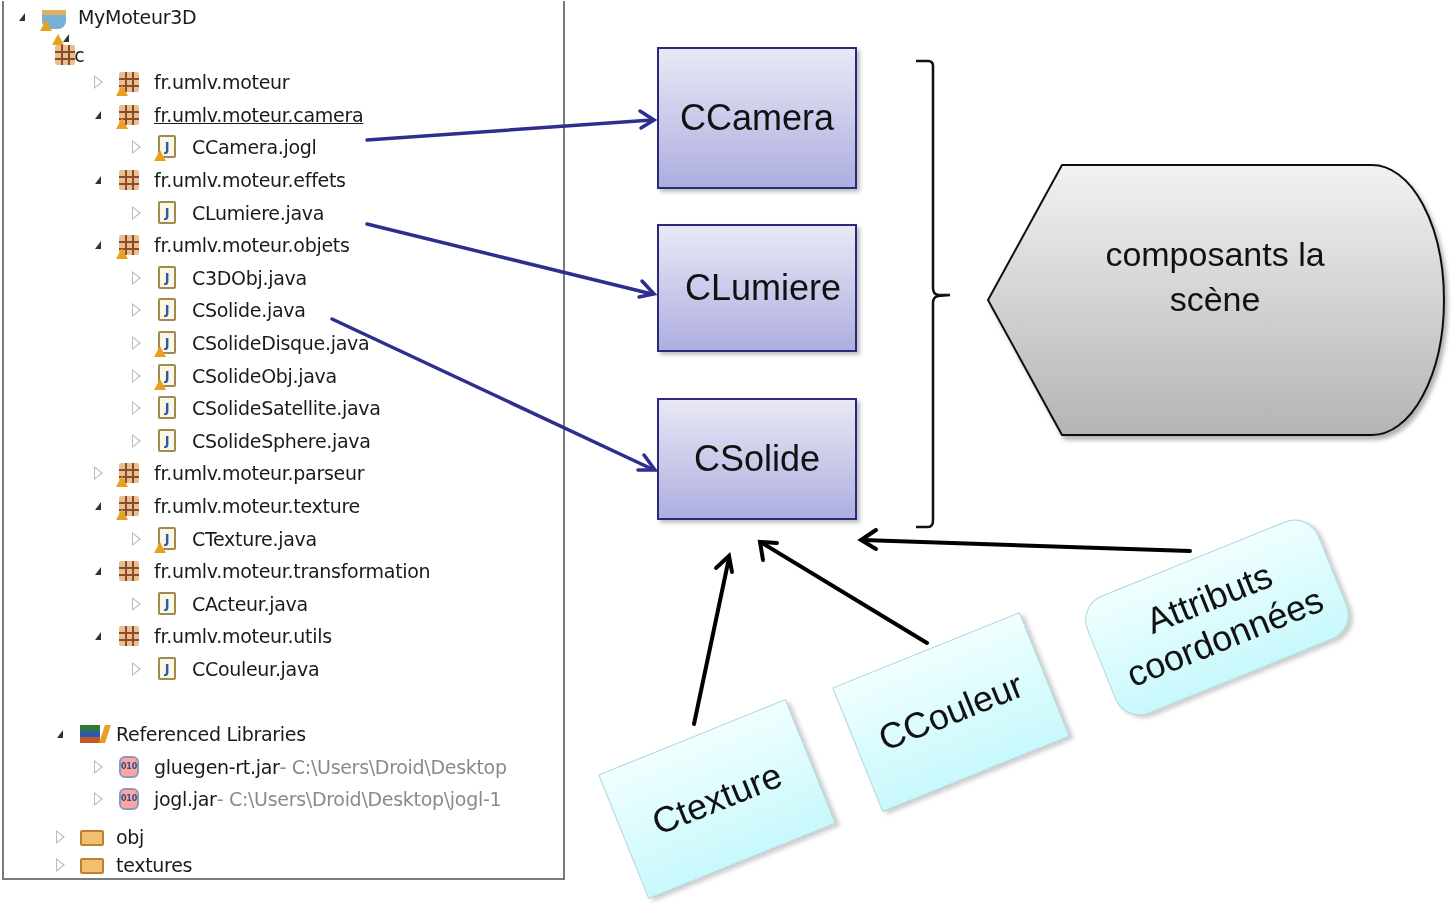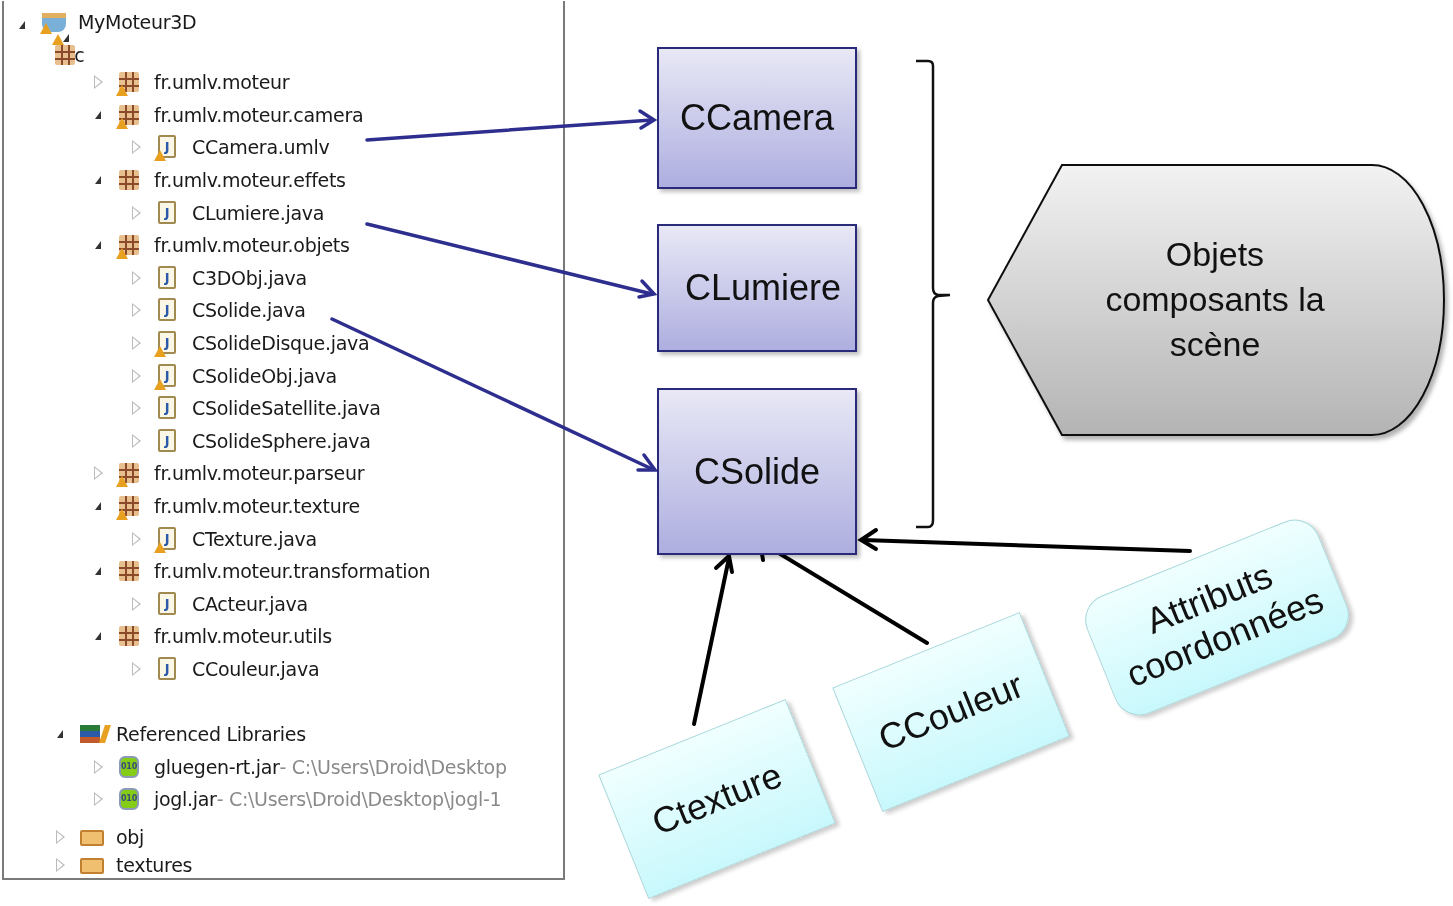--- a/index.html
+++ b/index.html
@@ -32,41 +32,41 @@
     border-left:6px solid transparent; border-right:6px solid transparent; border-bottom:11px solid #e8a020; }
   .java-ico { position:absolute; left:4px; top:1px; width:18px; height:23px; background:#fbf7e6;
     border:2px solid #a08a50; border-radius:2px; box-sizing:border-box; font-family:"DejaVu Sans", sans-serif;
     font-size:13px; font-weight:bold; color:#2a5aa8; text-align:center; line-height:19px; }
   .proj-ico { position:absolute; left:2px; top:6px; width:24px; height:14px; background:#7ab0d8;
     border-radius:0 0 8px 8px; border-top:5px solid #e0b060; }
   .lib-ico { position:absolute; left:2px; top:4px; width:20px; height:18px;
     background: linear-gradient(#2a7a3a 0 33%, #2a5aa8 33% 66%, #c05a2a 66%); }
   .lib-ico::after { content:""; position:absolute; right:-8px; top:0; width:6px; height:18px; background:#e8a020; transform:skewX(-18deg); }
   .jar-ico { position:absolute; left:3px; top:2px; width:20px; height:22px; border:2px solid #8a9ab8;
-    border-radius:6px; background:#84cc16; box-sizing:border-box; font-size:8px; font-weight:bold; color:#3a4a7a;
+    border-radius:6px; background:#fca5a5; box-sizing:border-box; font-size:8px; font-weight:bold; color:#3a4a7a;
     text-align:center; line-height:18px; }
   .folder-ico { position:absolute; left:2px; top:6px; width:24px; height:16px; background:#f0c070;
     border:2px solid #c08030; border-radius:2px; box-sizing:border-box; }
 
   
   .class-box { position:absolute; width:200px; border:2px solid #2a2a7a; box-sizing:border-box;
     background:linear-gradient(#e8e8f6, #aeaee0); box-shadow:3px 3px 4px rgba(0,0,0,0.25);
     display:flex; align-items:center; justify-content:center;
     font-family:"Liberation Sans", sans-serif; font-size:36px; color:#111; }
   #objets-text { position:absolute; left:1050px; top:232px; width:330px; text-align:center;
     font-family:"Liberation Sans", sans-serif; font-size:34px; line-height:45px; color:#111; }
   .note { position:absolute; background:linear-gradient(#f0ffff, #c8f8fc); border:1px solid #a8d8dc;
     box-shadow:3px 4px 4px rgba(0,0,0,0.2); display:flex; align-items:center; justify-content:center;
     font-family:"Liberation Sans", sans-serif; font-size:36px; color:#111; text-align:center; line-height:42px; }
 </style>
 </head>
 <body>
 
 <div id="explorer">
-    <div class="row" style="left: 10px; top: 0px; align-items: flex-end;">
+    <div class="row" style="left: 10px; top: 0px;">
       <span class="twisty">
         <span class="tw-open"></span>
       </span>
       <span class="ico">
         <span class="proj-ico"></span>
         <span class="warn"></span>
       </span>
       <span>MyMoteur3D</span>
     </div>
     <div class="row" style="left: 48px; top: 32.6px; flex-direction: column;">
@@ -82,39 +82,39 @@
     <div class="row" style="left: 86px; top: 65.2px;">
       <span class="twisty">
         <span class="tw-closed"></span>
       </span>
       <span class="ico">
         <span class="pkg-ico"></span>
         <span class="warn"></span>
       </span>
       <span>fr.umlv.moteur</span>
     </div>
-    <div class="row" style="left: 86px; top: 97.8px;">
+    <div class="row" style="left: 86px; top: 97.8px; text-decoration: underline;">
       <span class="twisty">
         <span class="tw-open"></span>
       </span>
       <span class="ico">
         <span class="pkg-ico"></span>
         <span class="warn"></span>
       </span>
       <span>fr.umlv.moteur.camera</span>
     </div>
     <div class="row" style="left: 124px; top: 130.4px;">
       <span class="twisty">
         <span class="tw-closed"></span>
       </span>
       <span class="ico">
         <span class="java-ico">J</span>
         <span class="warn"></span>
       </span>
-      <span>CCamera.umlv</span>
+      <span>CCamera.jogl</span>
     </div>
     <div class="row" style="left: 86px; top: 163px;">
       <span class="twisty">
         <span class="tw-open"></span>
       </span>
       <span class="ico">
         <span class="pkg-ico"></span>
       </span>
       <span>fr.umlv.moteur.effets</span>
     </div>
@@ -341,26 +341,25 @@
     <polyline points="876,530 861,540 876,549"></polyline>
   </g>
 </svg>
 
 <div class="class-box" style="left:657px;top:47px;height:142px;">
   <span>CCamera</span>
 </div>
 <div class="class-box" style="left:657px;top:224px;height:128px;padding-left:12px;">
   <span>CLumiere</span>
 </div>
-<div class="class-box" style="left:657px;top:388px;height:167px;">
+<div class="class-box" style="left:657px;top:398px;height:122px;">
   <span>CSolide</span>
 </div>
 
 <div id="objets-text">
-  <div>Objets</div>
   <div>composants la</div>
   <div>scène</div>
 </div>
 
 <div class="note" style="left:616px;top:732px;width:200px;height:132px;transform:rotate(-22deg);">
   <span>Ctexture</span>
 </div>
 <div class="note" style="left:850px;top:645px;width:200px;height:132px;transform:rotate(-22deg);">
   <span>CCouleur</span>
 </div>

